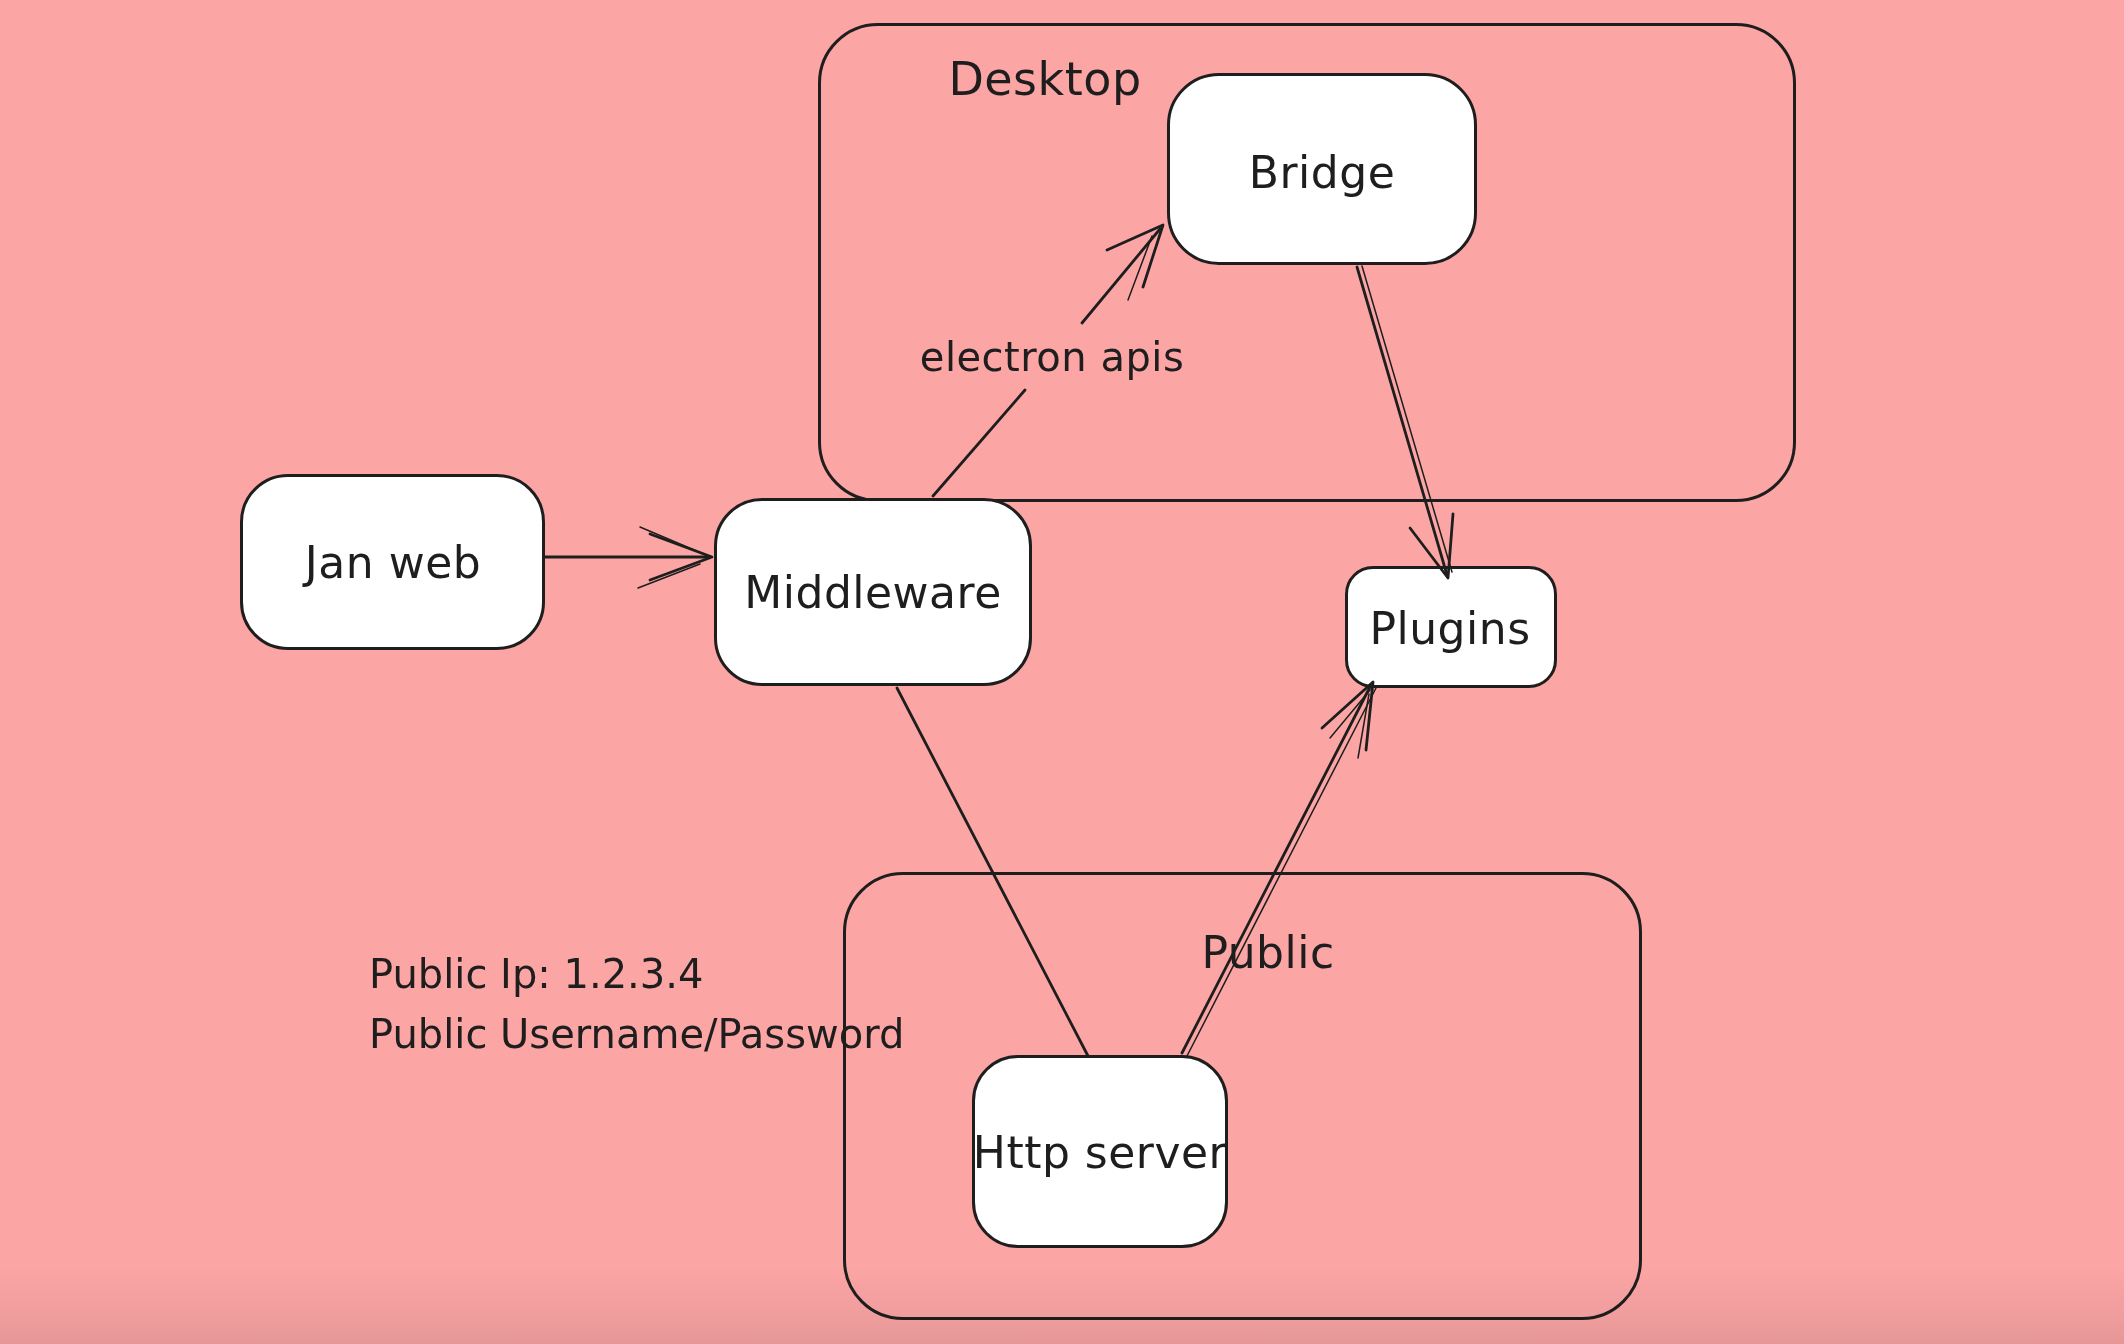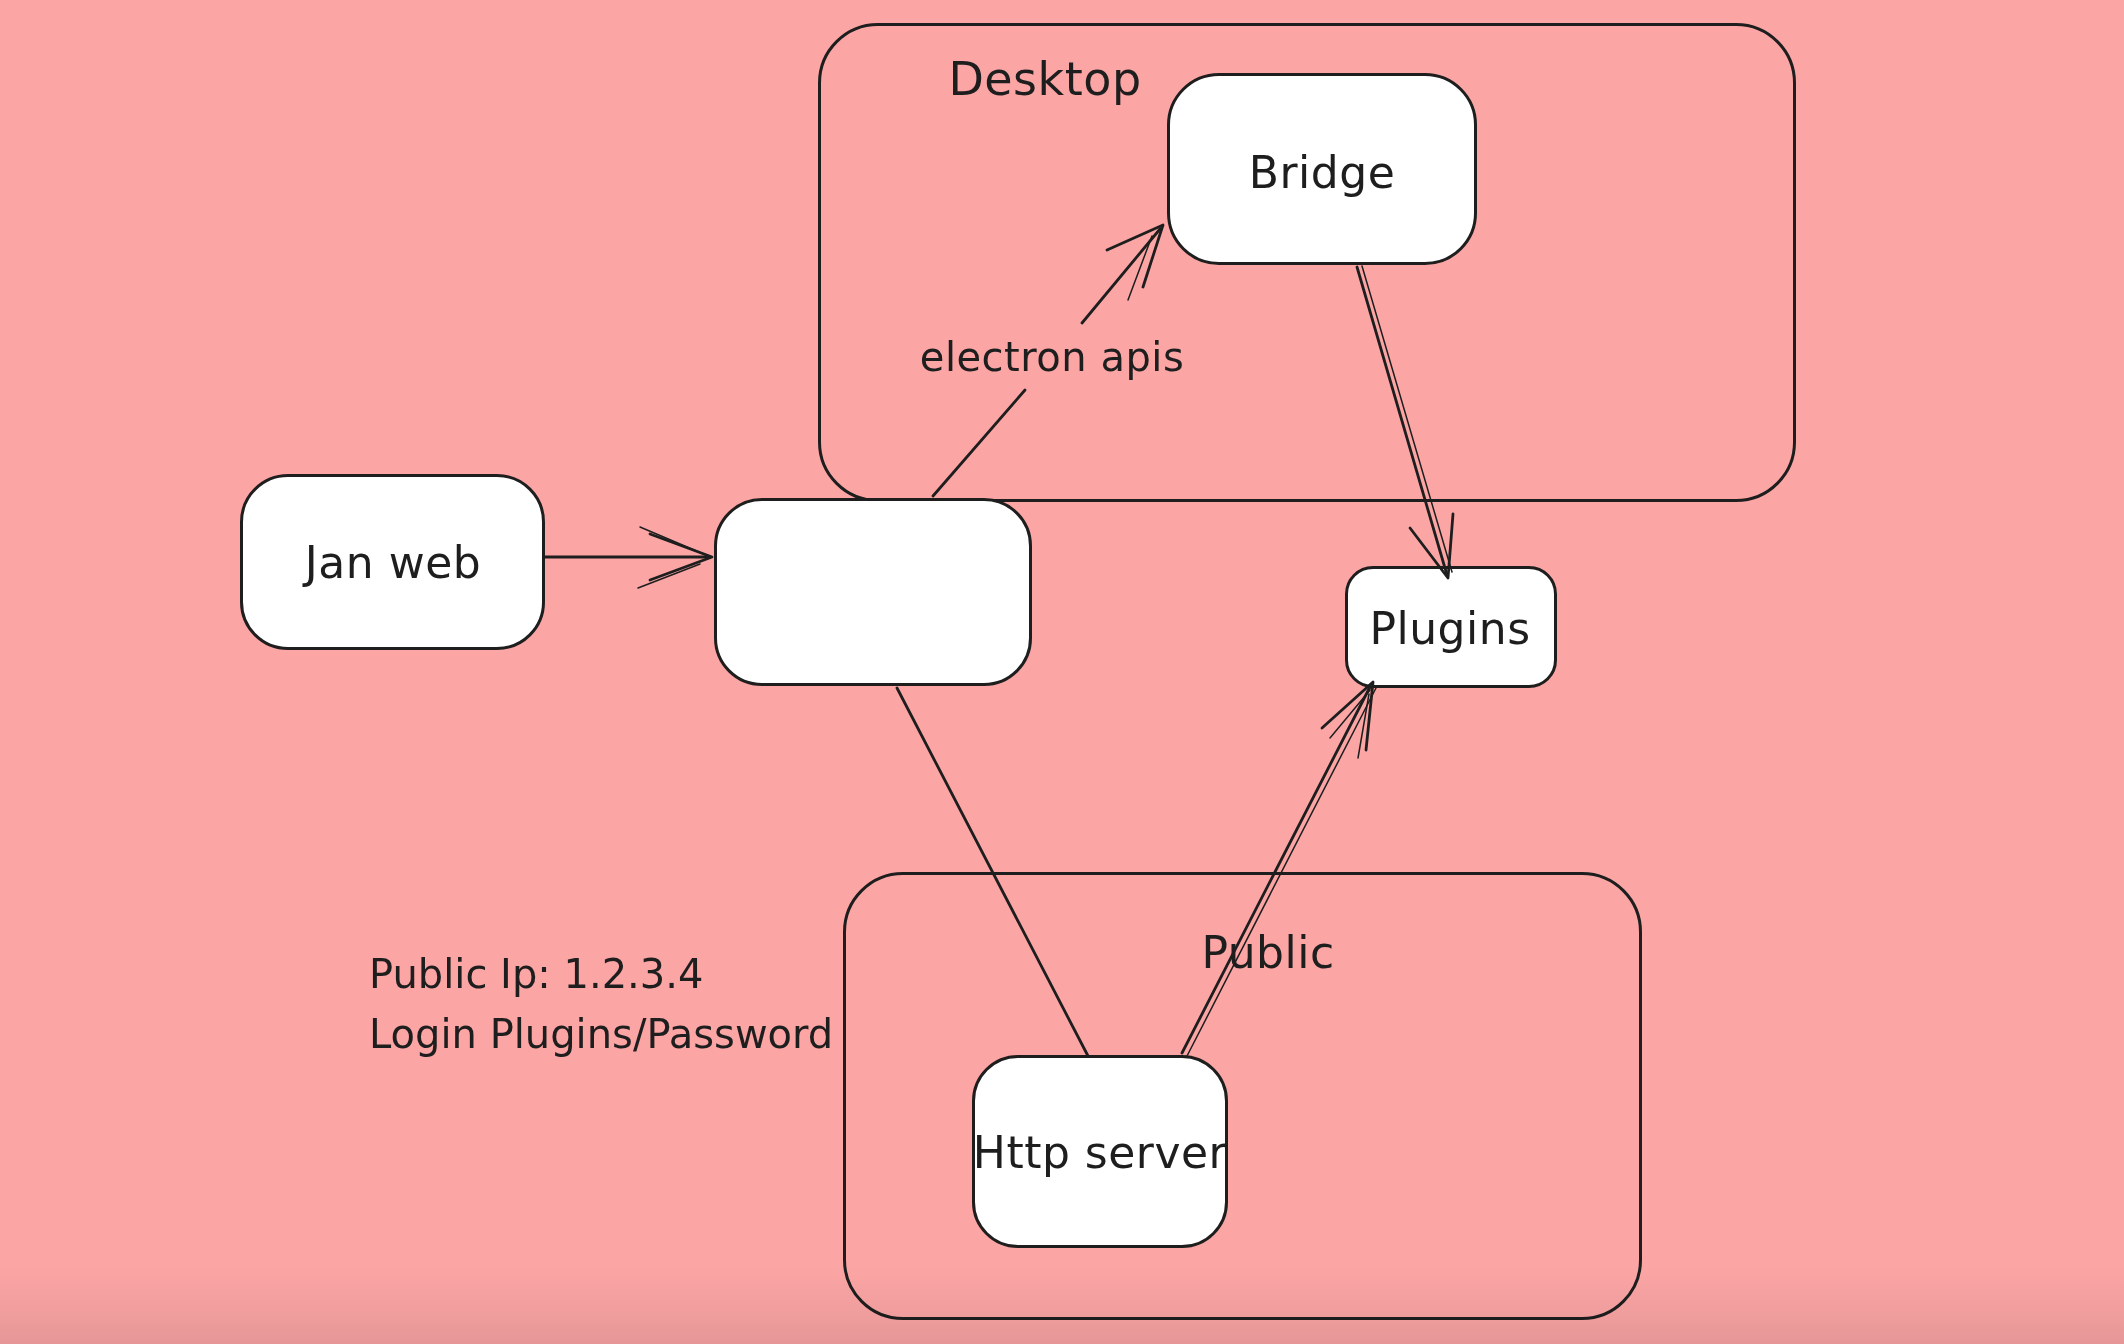--- a/index.html
+++ b/index.html
@@ -106,25 +106,26 @@
       <path stroke-width="1.5" d="M1187 1056 L1376 688"></path>
       <path d="M1322 728 L1373 682 L1366 750"></path>
       <path stroke-width="1.5" d="M1330 738 L1370 690 M1358 758 L1369 694"></path>
     </g>
   </svg>
 
   <div class="label" id="label-desktop">Desktop</div>
   <div class="label" id="label-cloud">Public</div>
 
   <div class="label" id="label-janweb">Jan web</div>
+  <div class="label" id="label-middleware">Middleware</div>
   <div class="label" id="label-bridge">Bridge</div>
   <div class="label" id="label-plugins">Plugins</div>
   <div class="label" id="label-httpserver">Http server</div>
 
   <div class="label edge-label" id="label-electron-apis">electron apis</div>
 
   <div class="note">
     <div>Public Ip: 1.2.3.4</div>
-    <div>Login Plugins/Password</div>
+    <div>Public Username/Password</div>
   </div>
 
   <div class="bottom-fade"></div>
 </div>
 
 </body></html>

